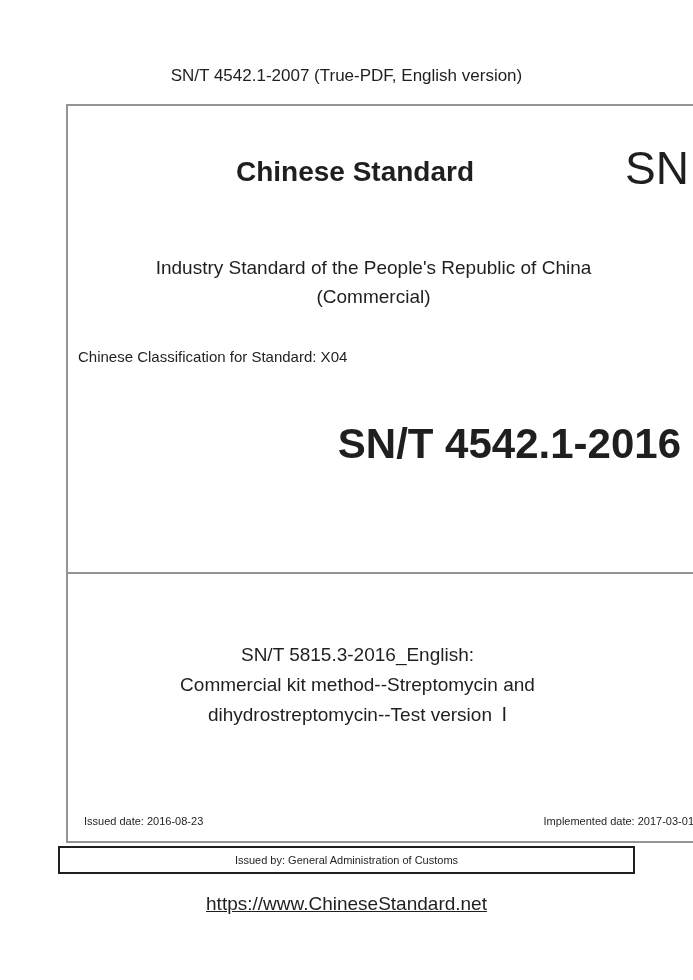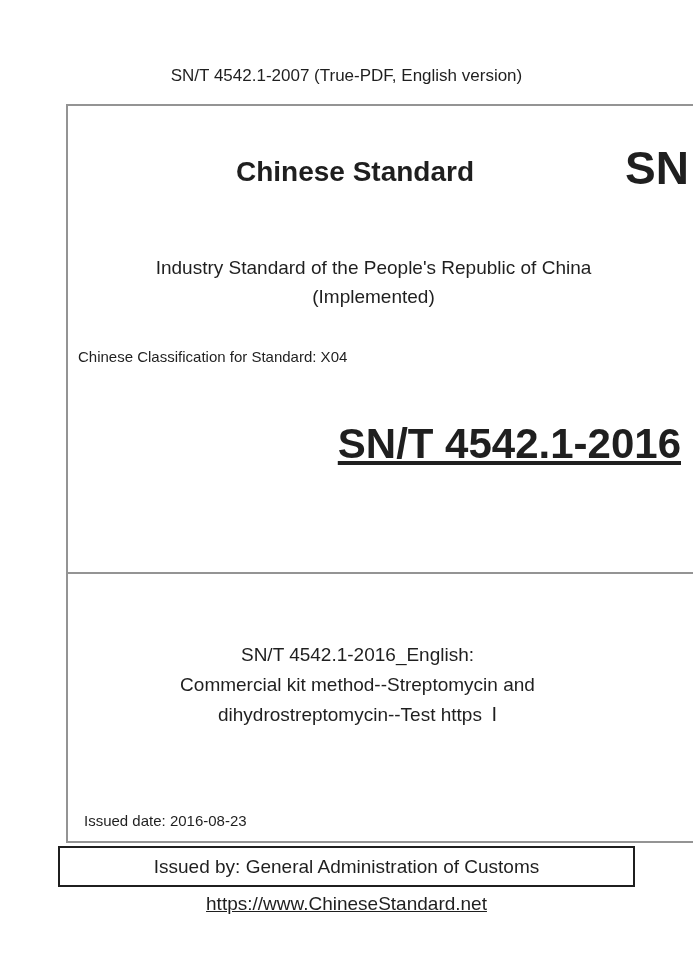--- a/index.html
+++ b/index.html
@@ -43,21 +43,21 @@
     text-align: center;
     font-size: 28px;
     font-weight: bold;
     line-height: 28px;
   }
   .sn-logo {
     position: absolute;
     top: 38px;
     right: 13px;
     font-size: 46px;
-    font-weight: bold;
+    font-weight: normal;
     line-height: 48px;
   }
   .subtitle {
     position: absolute;
     top: 147px;
     left: 0;
     width: 100%;
     padding-right: 55px;
     text-align: center;
     font-size: 19px;
@@ -71,21 +71,20 @@
     font-size: 15px;
     line-height: 16px;
   }
   .std-number {
     position: absolute;
     top: 317px;
     right: 21px;
     font-size: 42px;
     font-weight: bold;
     line-height: 42px;
-    text-decoration: underline;
   }
   .divider {
     position: absolute;
     top: 466px;
     left: 0;
     width: 100%;
     height: 2px;
     background: var(--border-gray);
   }
   .english-title {
@@ -98,34 +97,34 @@
     font-size: 19px;
     line-height: 30px;
   }
   .dates-row {
     position: absolute;
     bottom: 11px;
     left: 16px;
     right: 8px;
     display: flex;
     justify-content: space-between;
-    font-size: 15px;
+    font-size: 11px;
     line-height: 18px;
   }
   .issuer-box {
     position: absolute;
     left: 58px;
     top: 846px;
     width: 577px;
-    height: 41px;
+    height: 28px;
     border: 2px solid var(--border-dark);
     display: flex;
     align-items: center;
     justify-content: center;
-    font-size: 19px;
+    font-size: 11px;
   }
   .footer-link-wrap {
     position: absolute;
     top: 893px;
     left: 0;
     width: 100%;
     text-align: center;
   }
   .footer-link {
     font-size: 19px;
@@ -141,37 +140,38 @@
 <div class="page-header">SN/T 4542.1-2007 (True-PDF, English version)</div>
 
 <div class="main-box">
 
   <div class="cover-title">Chinese Standard</div>
 
   <div class="sn-logo">SN</div>
 
   <div class="subtitle">
     <div>Industry Standard of the People's Republic of China</div>
-    <div>(Implemented)</div>
+    <div>(Commercial)</div>
   </div>
 
   <div class="classification">Chinese Classification for Standard: X04</div>
 
   <div class="std-number">SN/T 4542.1-2016</div>
 
   <div class="divider"></div>
 
   <div class="english-title">
-    <div>SN/T 4542.1-2016_English:</div>
+    <div>SN/T 5815.3-2016_English:</div>
     <div>Commercial kit method--Streptomycin and</div>
-    <div>dihydrostreptomycin--Test https Ⅰ</div>
+    <div>dihydrostreptomycin--Test version Ⅰ</div>
   </div>
 
   <div class="dates-row">
     <span>Issued date: 2016-08-23</span>
+    <span>Implemented date: 2017-03-01</span>
   </div>
 
 </div>
 
 <div class="issuer-box">
   <span>Issued by: General Administration of Customs</span>
 </div>
 
 <div class="footer-link-wrap">
   <a class="footer-link" href="#">https://www.ChineseStandard.net</a>

